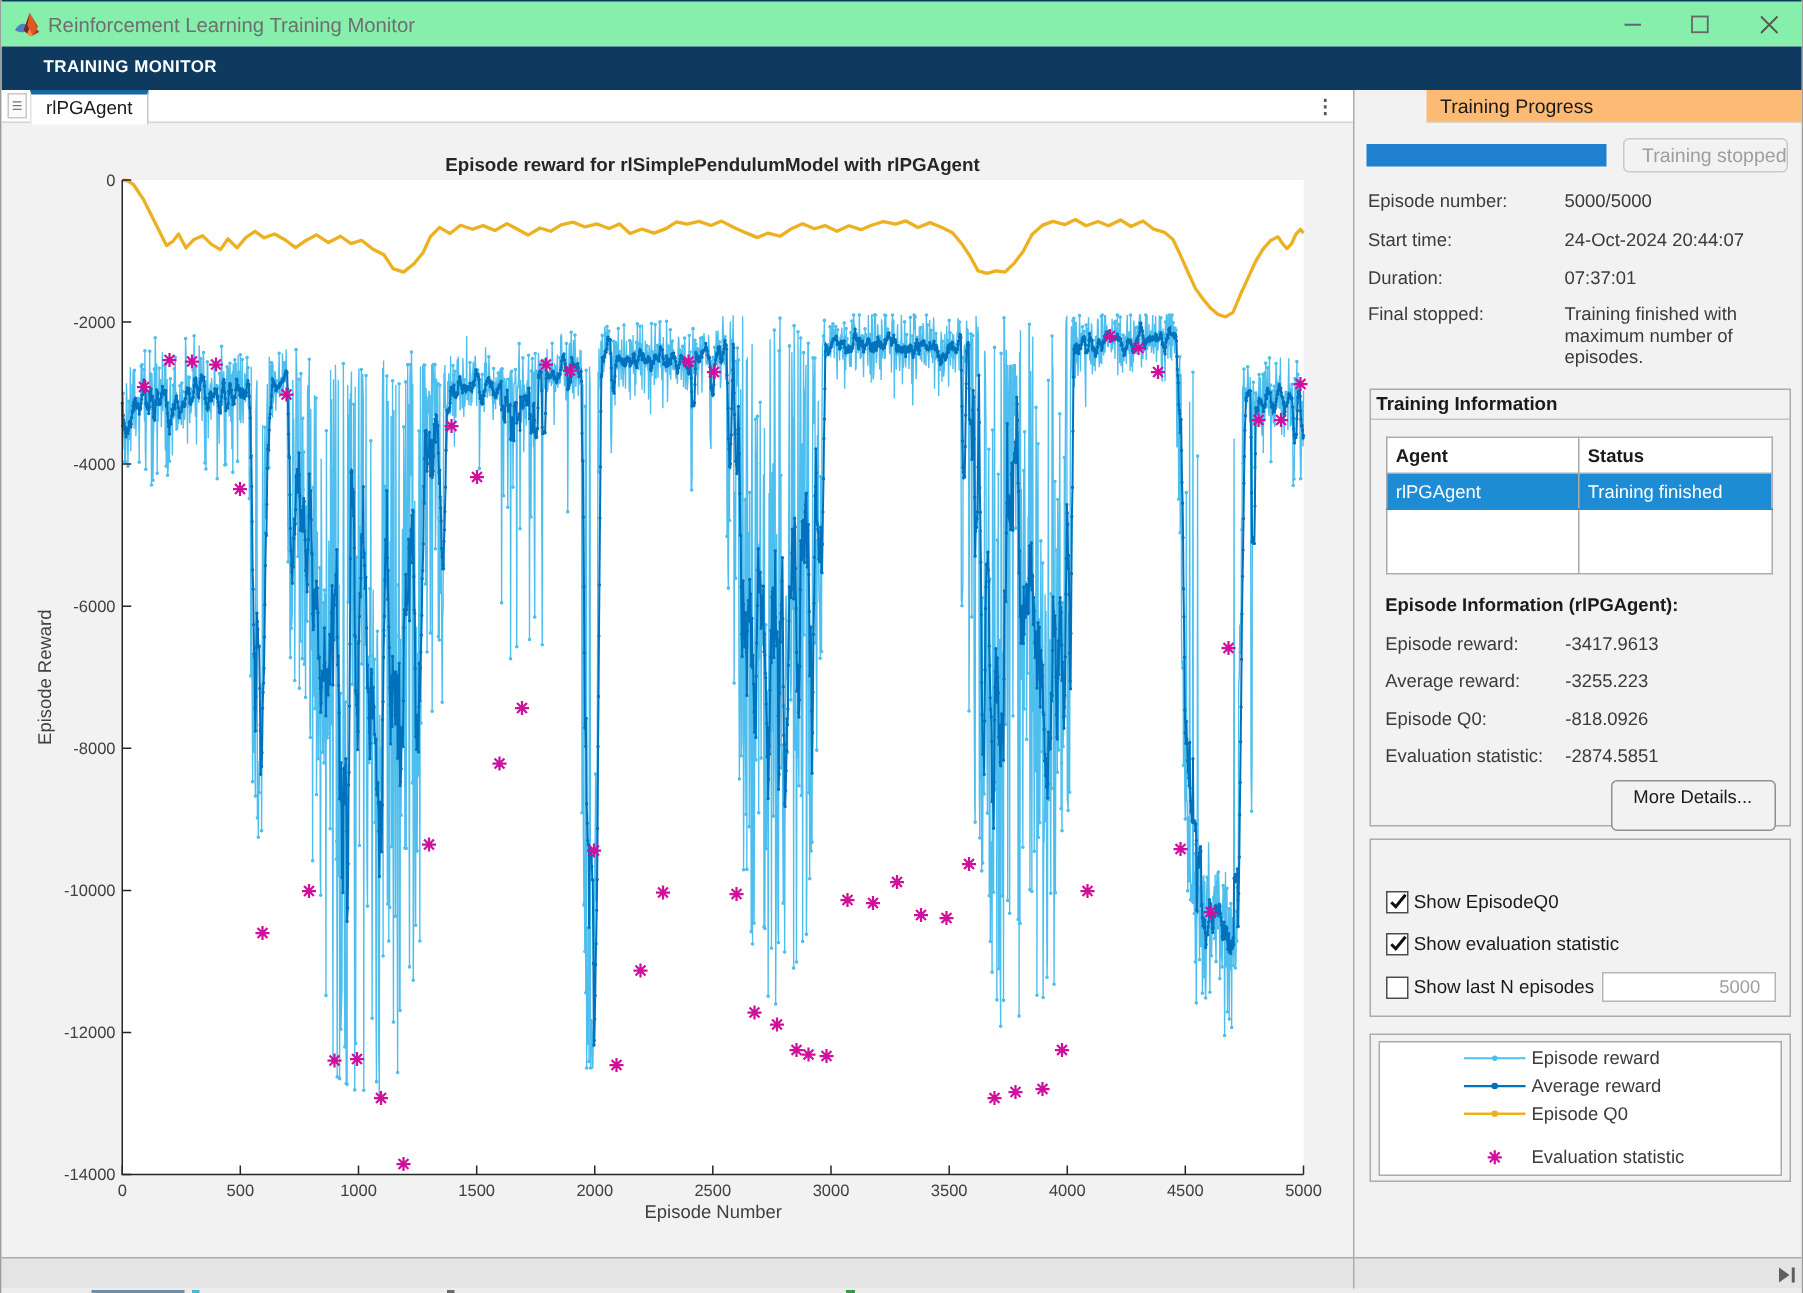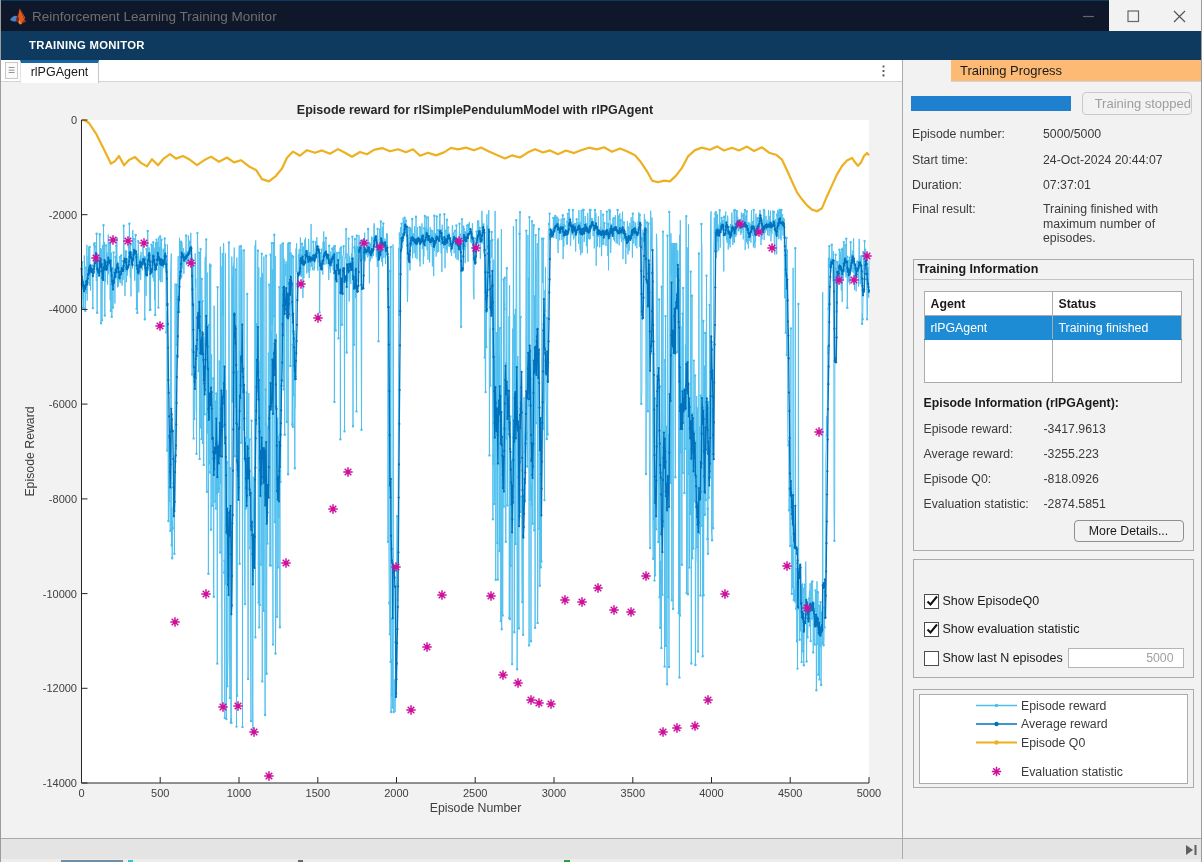--- a/index.html
+++ b/index.html
@@ -1,16 +1,16 @@
 <!DOCTYPE html>
 <html><head><meta charset="utf-8"><style>
 * { margin:0; padding:0; box-sizing:border-box; }
 body { width:1202px; height:862px; font-family:"Liberation Sans",sans-serif; position:relative;
   background:#f2f2f2; overflow:hidden; border-left:1px solid #9c9c9c; border-right:1px solid #9c9c9c; }
-.titlebar { position:absolute; left:0; top:0; width:1108px; height:31px; background:#0f172a;
+.titlebar { position:absolute; left:0; top:0; width:1202px; height:31px; background:#86efac;
   border-top:1px solid #0d3a5f; }
 .title { position:absolute; left:31px; top:8px; font-size:13.5px; color:#6f6f6f; }
 .ribbon { position:absolute; left:0; top:31px; width:1202px; height:29px; background:#0d3a5e; }
 .ribbon span { position:absolute; left:28px; top:8px; color:#fff; font-size:11.3px; font-weight:bold; letter-spacing:.3px; }
 .tabbar { position:absolute; left:0; top:60px; width:901px; height:22px; background:#fff; border-bottom:1px solid #d4d4d4; }
 .grip { position:absolute; left:4px; top:2px; width:13px; height:17px; background:#fbfbfb; border:1px solid #c8c8c8; color:#777; font-size:8px; line-height:15px; text-align:center; }
 .tab { position:absolute; left:19px; top:0; width:79px; height:23px; background:#fff; border-top:3px solid #1766a6;
   border-right:1px solid #c8c8c8; border-left:1px solid #e2e2e2; text-align:center; font-size:12.5px; color:#1a1a1a; line-height:18px; }
 .dots { position:absolute; top:3px; width:4px; color:#5a5a5a; font-size:13px; letter-spacing:0; line-height:16px; font-weight:bold;}
 .rphead { position:absolute; left:950px; top:60px; width:300px; height:22px; background:#fdba74; border-bottom:1px solid #d4d4d4; }
@@ -31,21 +31,21 @@
 .lgbox { top:607px; height:99px; }
 table.agents { position:absolute; left:10px; top:31px; width:258px; border-collapse:collapse; background:#fff;
   font-size:12.3px; }
 table.agents td { border:1px solid #ababab; height:24px; padding:0 6px; }
 table.agents tr.sel td { background:#1e8bd5; color:#fff; border-color:#1e8bd5; border-left-color:#ababab; border-right-color:#ababab; }
 .cb { position:absolute; left:10px; width:15px; height:15px; background:#fff; border:1.5px solid #4d4d4d; }
 .ck { position:absolute; left:0px; top:0px; }
 .cblbl { position:absolute; left:29px; color:#1a1a1a; font-size:12.5px; }
 .ninput { position:absolute; left:154px; top:88px; width:116px; height:20px; border:1px solid #b5b5b5; background:#fff;
   color:#a0a0a0; text-align:right; padding-right:9px; line-height:19px; }
-.mdbtn { position:absolute; left:160px; top:260px; width:110px; height:22px; border:1px solid #8f8f8f; border-radius:4px;
+.mdbtn { position:absolute; left:160px; top:260px; width:110px; height:34px; border:1px solid #8f8f8f; border-radius:4px;
   text-align:center; line-height:20px; color:#1a1a1a; background:#f2f2f2; }
 .legend { position:absolute; left:5px; top:4px; width:269px; height:90px; background:#fff; border:1px solid #ababab; }
 .wbtn { position:absolute; top:0; width:30px; height:30px; }
 </style></head>
 <body>
 <svg width="901" height="756" viewBox="0 82 901 756" style="position:absolute;left:0;top:82px">
 <rect x="0" y="82" width="901" height="756" fill="#f2f2f2"></rect>
 <rect x="80.5" y="120" width="787.5" height="663" fill="#ffffff"></rect>
 <text x="474" y="114" text-anchor="middle" font-size="12.5" font-weight="bold" fill="#262626">Episode reward for rlSimplePendulumModel with rlPGAgent</text>
 <g fill="none">
@@ -185,21 +185,21 @@
 
 <div class="rpanel">
  <div class="pbar"></div>
  <div class="tsbtn">Training stopped</div>
  <span class="lbl" style="top:45px">Episode number:</span>
     <span class="val" style="top:45px">5000/5000</span>
  <span class="lbl" style="top:71px">Start time:</span>
     <span class="val" style="top:71px">24-Oct-2024 20:44:07</span>
  <span class="lbl" style="top:96px">Duration:</span>
     <span class="val" style="top:96px">07:37:01</span>
- <span class="lbl" style="top:120px">Final result:</span>
+ <span class="lbl" style="top:120px">Final stopped:</span>
  <span class="val" style="top:120px;width:152px;line-height:14.6px">Training finished with maximum number of episodes.</span>
 
  <div class="gbox tibox">
   <div class="ghead">Training Information</div>
   <table class="agents">
    <tbody>
           <tr style="font-weight:bold;color:#1a1a1a">
             <td style="width:128px">Agent</td>
             <td>Status</td>
           </tr>

